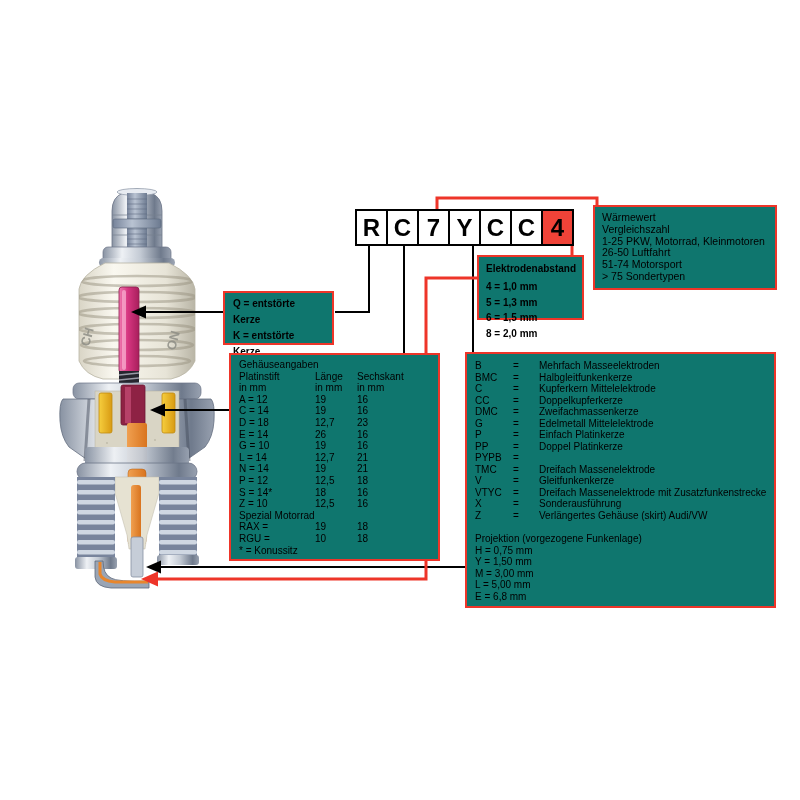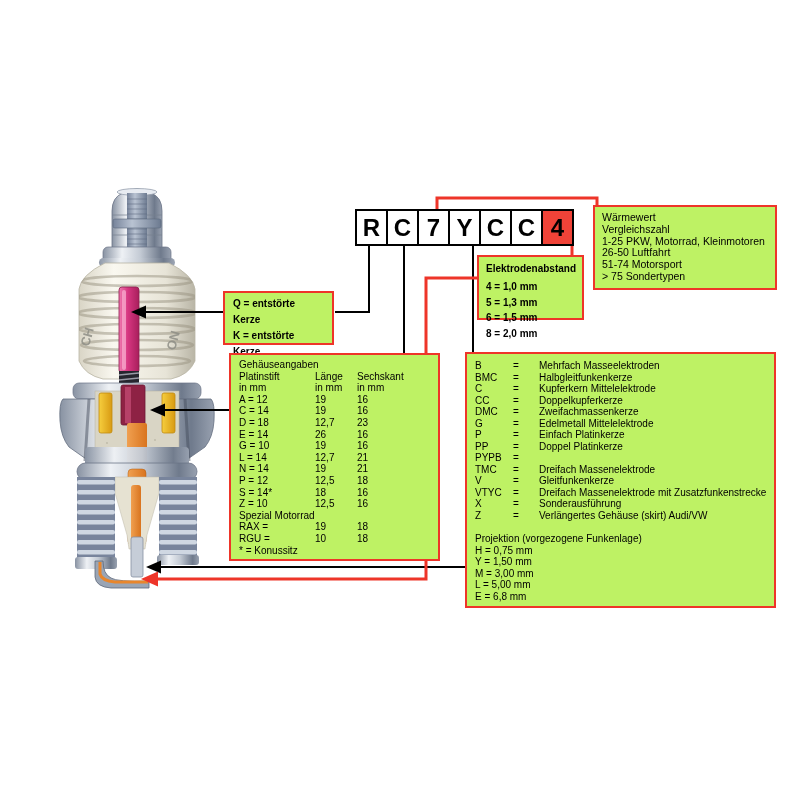--- a/index.html
+++ b/index.html
@@ -1,21 +1,21 @@
 <!DOCTYPE html>
 <html><head>
 <meta charset="utf-8">
 <style>
   html,body{margin:0;padding:0;background:#fff;}
   body{width:800px;height:800px;position:relative;font-family:"Liberation Sans",sans-serif;color:#000;}
   .stage{position:absolute;left:0;top:0;width:800px;height:800px;background:#fff;overflow:hidden;}
   svg.layer{position:absolute;pointer-events:none;}
   .overlay{left:0;top:0;width:800px;height:800px;z-index:2;}
   .plug{left:55px;top:185px;width:160px;height:420px;z-index:1;}
-  .redbox{position:absolute;border:2px solid #ee3529;background:#bef264;box-sizing:border-box;z-index:3;}
+  .redbox{position:absolute;border:2px solid #ee3529;background:#0f766e;box-sizing:border-box;z-index:3;}
   
   .codestrip{position:absolute;left:355px;top:209px;display:flex;z-index:3;}
   .cell{width:33px;height:37px;border:2px solid #000;margin-left:-2px;box-sizing:border-box;
         display:flex;align-items:center;justify-content:center;
         font-size:24px;font-weight:bold;background:#fff;}
   .cell:first-child{margin-left:0;}
   .cell.hl{background:#f04338;}
   
   #box-waermewert{left:593px;top:205px;width:184px;padding:5px 7px;font-size:10.5px;line-height:11.8px;}
   

